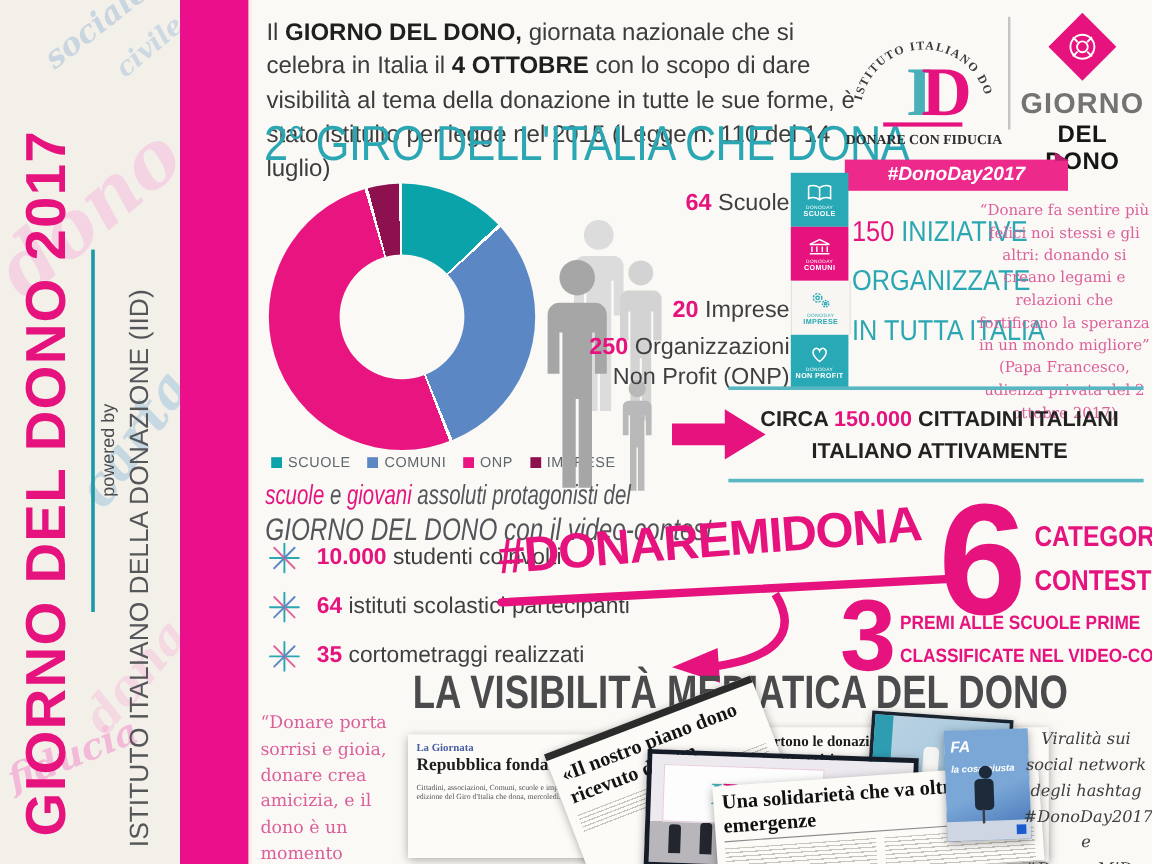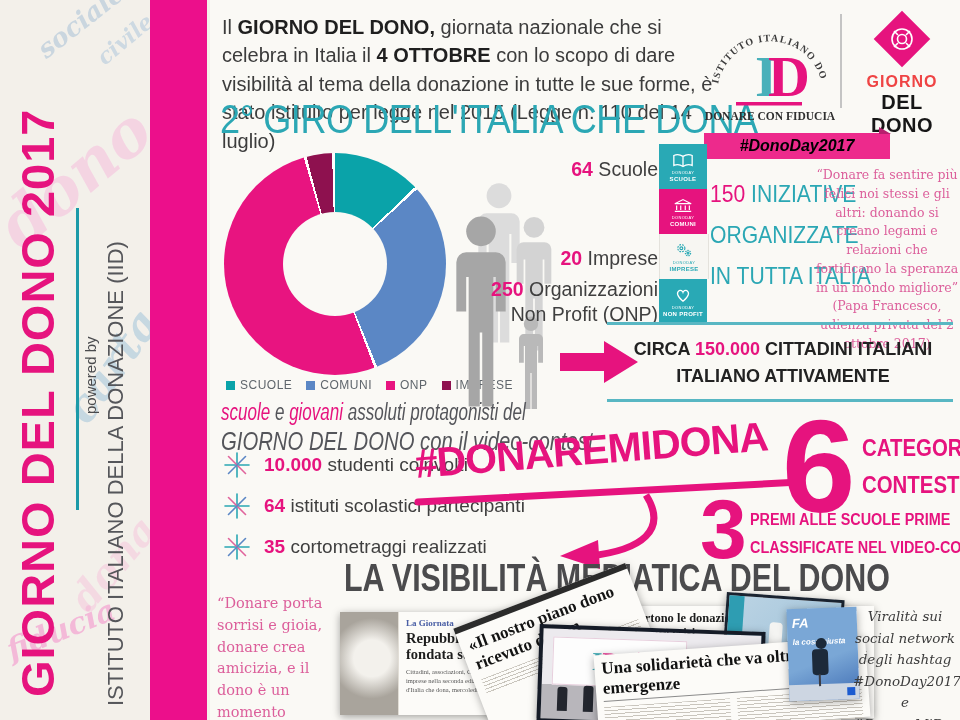--- a/index.html
+++ b/index.html
@@ -50,23 +50,23 @@
   
   .initiatives{left:710px;top:174px;width:150px;font-size:24px;line-height:1.7;color:#2ba7b4;transform:scaleX(.88);transform-origin:left top;white-space:nowrap;}
   .quote{font-family:"DejaVu Serif",serif;color:#dc5f9b;text-align:center;}
   .pope-quote{left:814px;top:166px;width:146px;font-size:12.5px;line-height:1.5;}
   
   .iid-logo{left:702px;top:6px;}
   .logo-divider{left:840px;top:14px;width:2px;height:94px;background:#c4c4c4;}
   .gdd-logo{left:850px;top:10px;width:104px;text-align:center;}
   .gdd-diamond{width:40px;height:40px;background:#e6137e;transform:rotate(45deg);margin:9px auto 14px;position:relative;}
   .gdd-diamond svg{position:absolute;left:7px;top:7px;transform:rotate(-45deg);}
-  .gdd-l1{font-size:16px;font-weight:bold;color:#ef4444;letter-spacing:1px;}
+  .gdd-l1{font-size:24px;font-weight:bold;color:#737373;letter-spacing:1px;}
   .gdd-l2{font-size:20px;font-weight:bold;color:#161616;letter-spacing:.5px;}
-  .banner{left:704px;top:133px;width:186px;height:26px;background:#ed2a8c;color:#000000;
+  .banner{left:704px;top:133px;width:186px;height:26px;background:#ed2a8c;color:#ffffff;
           font-size:16px;font-weight:bold;font-style:italic;text-align:center;line-height:26px;}
   .banner .fold{position:absolute;right:-1px;top:-6px;width:0;height:0;border-bottom:7px solid #b81f6e;border-right:12px solid transparent;}
   
   .tline{height:3px;background:#58b7c3;}
   .reach{left:622px;top:336px;width:322px;text-align:center;font-size:18px;font-weight:bold;color:#222;line-height:1.5;}
   
   .contest-intro{left:221px;top:399px;font-style:italic;color:#54555a;white-space:nowrap;}
   .ci1{font-size:23px;transform:scaleX(.74);transform-origin:left top;}
   .ci2{font-size:26px;transform:scaleX(.78);transform-origin:left top;}
   .bullets{left:224px;top:452px;}
@@ -88,21 +88,21 @@
   .card{position:absolute;background:#fcfbf8;box-shadow:0 2px 8px rgba(0,0,0,.35);}
   .lines{background:repeating-linear-gradient(#c9c5bd 0 1px,transparent 1px 3.5px);}
   .serif{font-family:"Liberation Serif",serif;}
   .c-ripartono{left:612px;top:606px;width:248px;height:102px;padding:5px 7px;z-index:1;}
   .c-ripartono .rh{font-size:12.5px;font-weight:bold;color:#1d1d1d;}
   .c-ripartono .rsub{font-size:5px;color:#777;margin:2px 0 4px;}
   .c-ripartono .cols{display:flex;gap:6px;}
   .c-ripartono .cols div{flex:1;height:62px;}
   .c-nostro{left:468px;top:592px;width:168px;height:98px;transform:rotate(-21deg);z-index:2;border-top:6px solid #2b2b2b;padding:6px 8px;}
   .c-nostro .nh{font-size:17px;font-weight:bold;color:#141414;line-height:1.15;}
-  .c-repubblica{left:340px;top:612px;width:192px;height:103px;z-index:1;display:flex;}
+  .c-repubblica{left:340px;top:612px;width:192px;height:103px;z-index:1;display:flex;flex-direction:column;}
   .c-repubblica .photo{width:58px;background:radial-gradient(circle at 55% 45%, #f3f1ec 28%, #a9a49c 62%);border-right:1px solid #e2ded6;}
   .c-repubblica .rtxt{flex:1;padding:6px 7px;}
   .c-repubblica .kick{font-size:9px;font-weight:bold;color:#4a5fa5;margin-bottom:3px;}
   .c-repubblica .head{font-size:14.5px;font-weight:bold;color:#1d1d1d;line-height:1.08;margin-bottom:6px;}
   .c-repubblica .body{font-size:6.5px;color:#555;line-height:1.35;}
   .c-tv1{left:724px;top:596px;width:112px;height:74px;transform:rotate(4deg);z-index:2;
          background:linear-gradient(135deg,#bcd4e4,#9cc0d8);border:3px solid #1a2330;}
   .c-tv1 .strip{position:absolute;left:0;top:0;width:15px;height:100%;background:#2e9db2;}
   .c-tv1 .blob{position:absolute;right:14px;top:8px;width:30px;height:30px;border-radius:50%;background:#5fae74;}
   .c-tv1 .pers{position:absolute;left:42px;top:24px;width:13px;height:30px;background:#f4f4f2;border-radius:4px 4px 0 0;}

